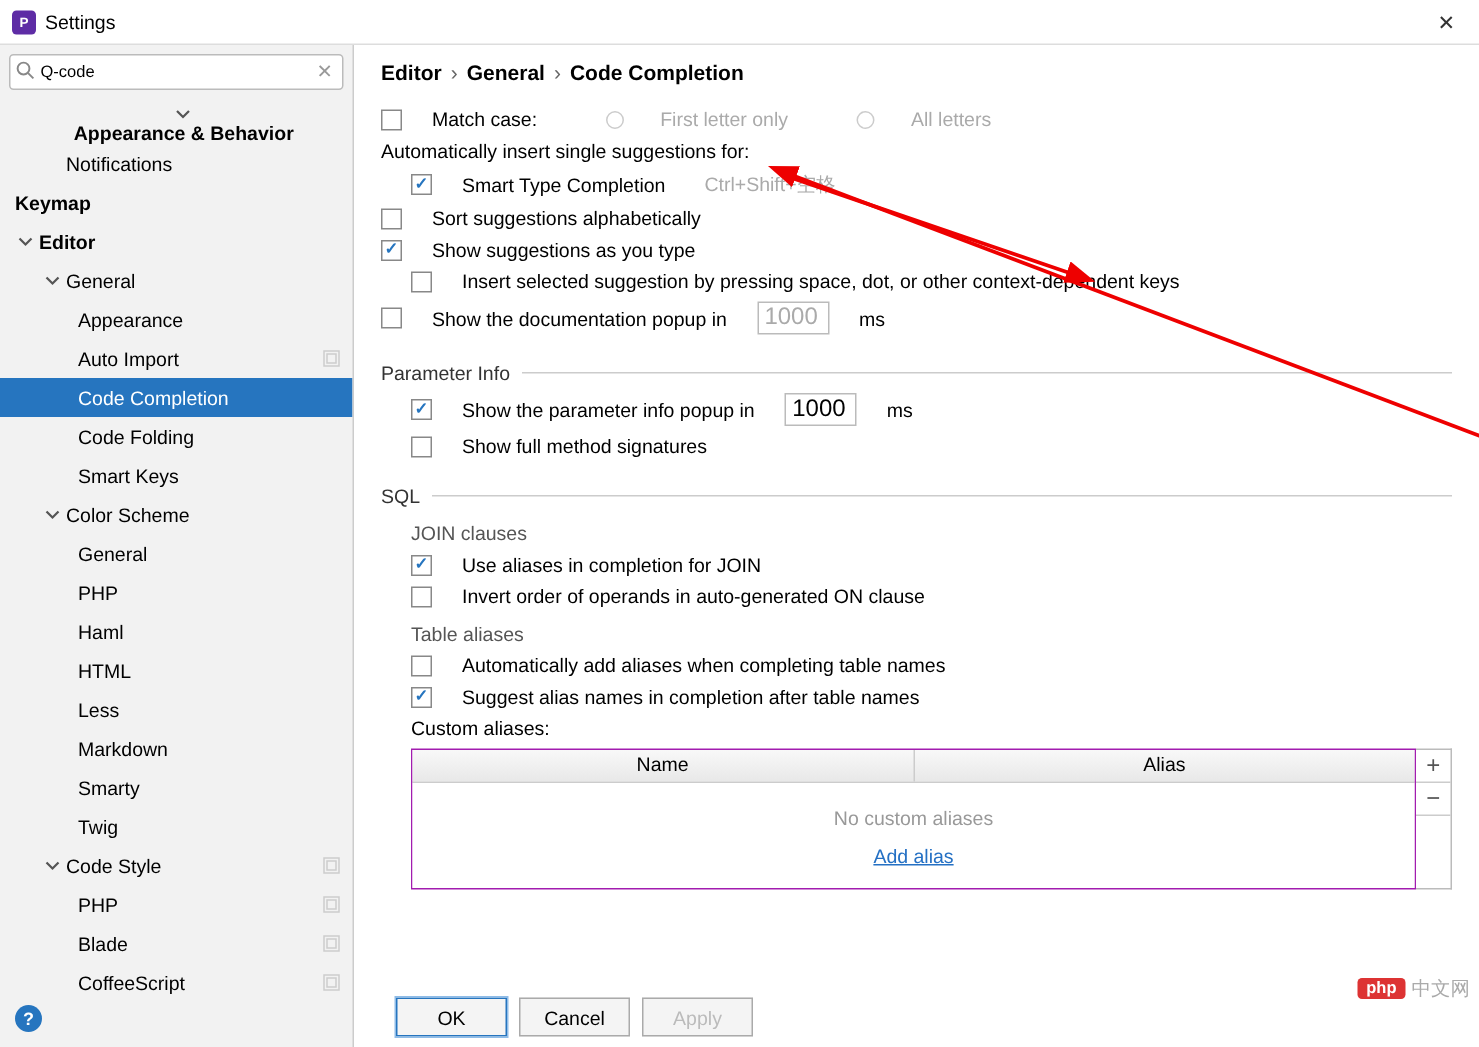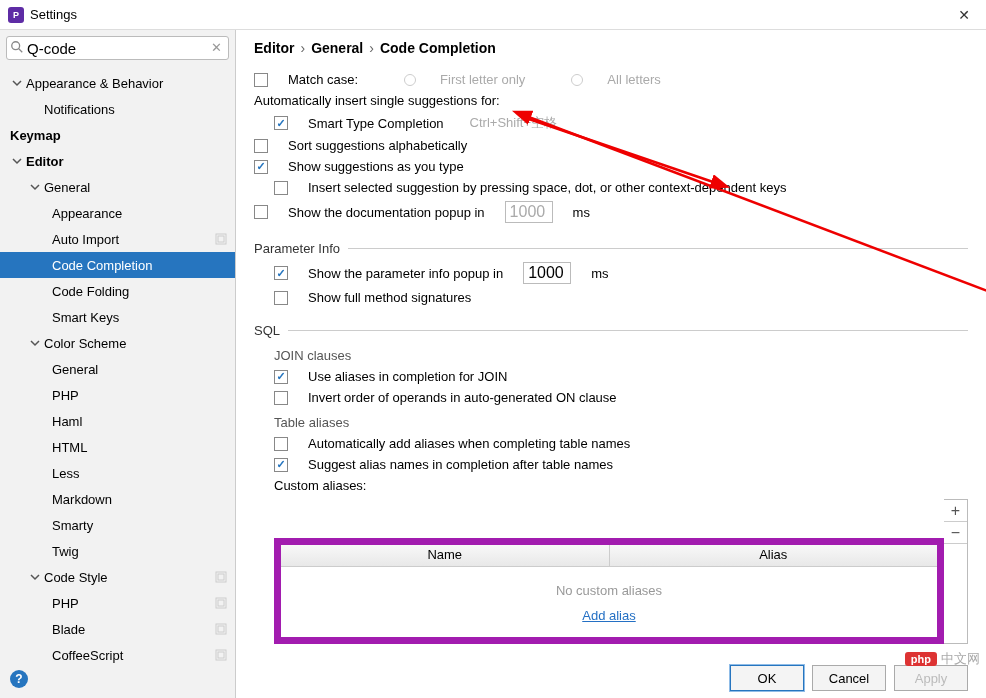--- a/index.html
+++ b/index.html
@@ -5,21 +5,21 @@
 * { margin:0; padding:0; box-sizing:border-box; font-family: "Segoe UI", Arial, sans-serif; }
 body { width:986px; height:698px; background:#fff; font-size:13px; color:#000; overflow:hidden; position:relative; }
 .titlebar { height:30px; display:flex; align-items:center; padding:0 8px; border-bottom:1px solid #ddd; }
 .titlebar .app-icon { width:16px; height:16px; background:#5e2ca5; border-radius:3px; margin-right:6px; display:flex; align-items:center; justify-content:center; color:#fff; font-size:9px; font-weight:bold; }
 .titlebar .title { flex:1; }
 .titlebar .close { font-size:14px; cursor:pointer; padding:4px 8px; color:#333;}
 .body { display:flex; height:calc(100% - 30px); }
 .sidebar { width:236px; background:#f2f2f2; border-right:1px solid #ccc; display:flex; flex-direction:column; }
 .search-wrap { padding:6px; }
 .search-box { position:relative; }
-.search-box input { width:100%; height:24px; border:1px solid #bbb; border-radius:3px; padding:2px 22px 2px 20px; font-size:15px; background:#fff; }
+.search-box input { width:100%; height:24px; border:1px solid #bbb; border-radius:3px; padding:2px 22px 2px 20px; font-size:11px; background:#fff; }
 .search-box .search-icon { position:absolute; left:4px; top:4px; width:14px; height:14px; }
 .search-box .clear-icon { position:absolute; right:4px; top:4px; width:14px; height:14px; cursor:pointer; color:#999;}
 .tree { flex:1; overflow:auto; padding-top:4px; }
 .tree-item { display:flex; align-items:center; height:26px; cursor:pointer; position:relative; }
 .tree-item.lvl0 { padding-left:10px; font-weight:bold; }
 .tree-item.lvl1 { padding-left:28px; }
 .tree-item.lvl2 { padding-left:52px; }
 .tree-item .arrow { width:14px; height:14px; margin-right:2px; display:inline-flex; align-items:center; justify-content:center; }
 .tree-item.selected { background:#2675bf; color:#fff; }
 .tree-item .indicator { position:absolute; right:8px; width:12px; height:12px; opacity:.35; }
@@ -34,29 +34,29 @@
 .chk.unchecked::after { content:""; }
 .radio { width:12px; height:12px; border:1px solid #999; border-radius:50%; display:inline-block; margin-right:4px; position:relative; flex:0 0 12px;}
 .radio.disabled { border-color:#ccc; }
 .radio-label.disabled { color:#aaa; }
 .shortcut { color:#aaa; margin-left:6px; }
 .numinput { width:48px; height:22px; border:1px solid #bbb; padding:1px 4px; text-align:left; font-size:16px; background:#fff;}
 .section-label { color:#333; margin-top:18px; margin-bottom:2px; display:flex; align-items:center; gap:8px; }
 .section-label .line { flex:1; height:1px; background:#ccc; }
 .sub-label { color:#555; margin:10px 0 6px 0; }
 .table-wrap { display:flex; margin-top:4px; }
-.aliases-table { flex:1; border:7px solid #a21caf;margin-top:39px; }
+.aliases-table { flex:1; border:1px solid #a21caf; }
 .aliases-table .thead { display:flex; background:linear-gradient(#f8f8f8,#e8e8e8); border-bottom:1px solid #ccc; height:22px; }
 .aliases-table .th { flex:1; text-align:center; border-right:1px solid #ccc; font-size:13px; padding-top:2px;}
 .aliases-table .th:last-child { border-right:none; }
 .aliases-table .tbody { height:70px; text-align:center; color:#999; padding-top:16px; background:#fff;}
 .aliases-table .addlink { color:#2470c4; text-decoration:underline; cursor:pointer; display:block; margin-top:10px;}
 .table-btns { width:24px; display:flex; flex-direction:column; border:1px solid #bbb; border-left:none; }
 .table-btns .btn { height:22px; display:flex; align-items:center; justify-content:center; border-bottom:1px solid #ccc; font-size:16px; color:#555; cursor:pointer;}
-.footer { position:absolute; bottom:0; right:0; height:40px; width:740px; display:flex; align-items:center; justify-content:flex-end; gap:8px; padding:0 18px; background:#fff;}
+.footer { position:absolute; bottom:0; right:0; height:40px; width:740px; display:flex; align-items:center; justify-content:flex-start; gap:8px; padding:0 18px; background:#fff;}
 .btn-std { height:26px; min-width:74px; border:1px solid #aaa; background:#f4f4f4; cursor:pointer; font-size:13px;}
 .btn-std.primary { border:1px solid #2675bf; outline:1px solid #8fbce7; }
 .btn-std.disabled { color:#bbb; }
 .help-icon { position:absolute; bottom:10px; left:10px; width:18px; height:18px; border-radius:50%; background:#2675bf; color:#fff; display:flex; align-items:center; justify-content:center; font-size:12px; font-weight:bold; cursor:pointer;}
 .watermark { position:absolute; right:6px; bottom:30px; display:flex; align-items:center; gap:4px; color:#aaa; font-size:13px; pointer-events:none;}
 .watermark .logo { background:#d33; color:#fff; border-radius:3px; padding:1px 6px; font-weight:bold; font-size:11px;}
 svg.arrow-anno { position:absolute; top:78px; left:270px; pointer-events:none; }
 </style>
 </head>
 <body>
@@ -76,21 +76,21 @@
           <svg viewBox="0 0 16 16" width="14" height="14">
               <circle cx="6.5" cy="6.5" r="4.5" fill="none" stroke="#888" stroke-width="1.5"></circle>
               <line x1="10" y1="10" x2="14" y2="14" stroke="#888" stroke-width="1.5"></line>
             </svg>
         </span>
         <input id="search-input" value="Q-code" style="">
         <span class="clear-icon">✕</span>
       </div>
     </div>
     <div class="tree" id="tree">
-        <div class="tree-item lvl0" style="font-weight: normal;">
+        <div class="tree-item lvl0" style="font-weight: bold; flex-direction: column;">
           <span class="arrow">
             <svg width="10" height="10" viewBox="0 0 10 10">
               <path d="M1,3 L5,7 L9,3" fill="none" stroke="#555" stroke-width="1.5"></path>
             </svg>
           </span>
           <span>Appearance &amp; Behavior</span>
         </div>
         <div class="tree-item lvl1">
           <span class="arrow"></span>
           <span>Notifications</span>

